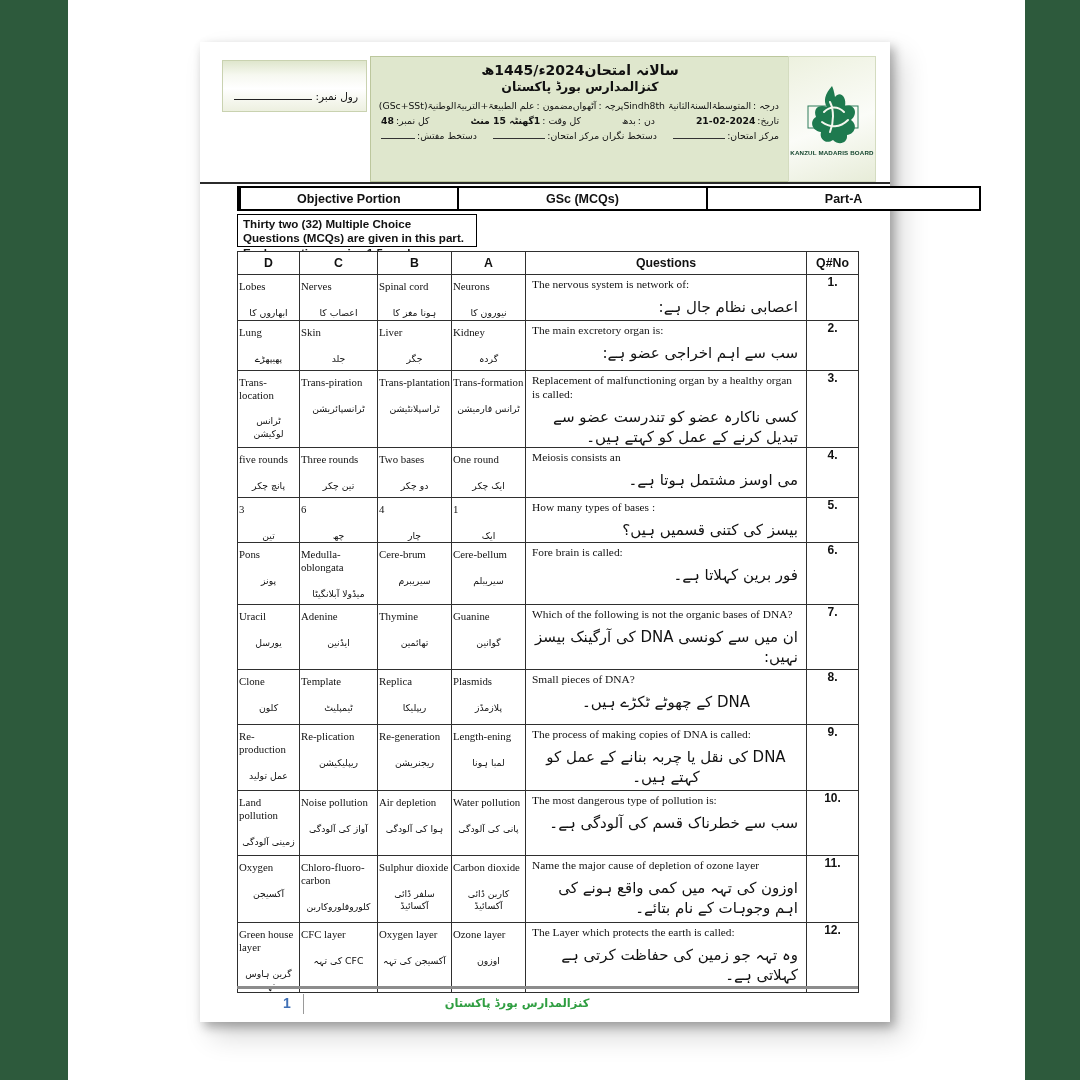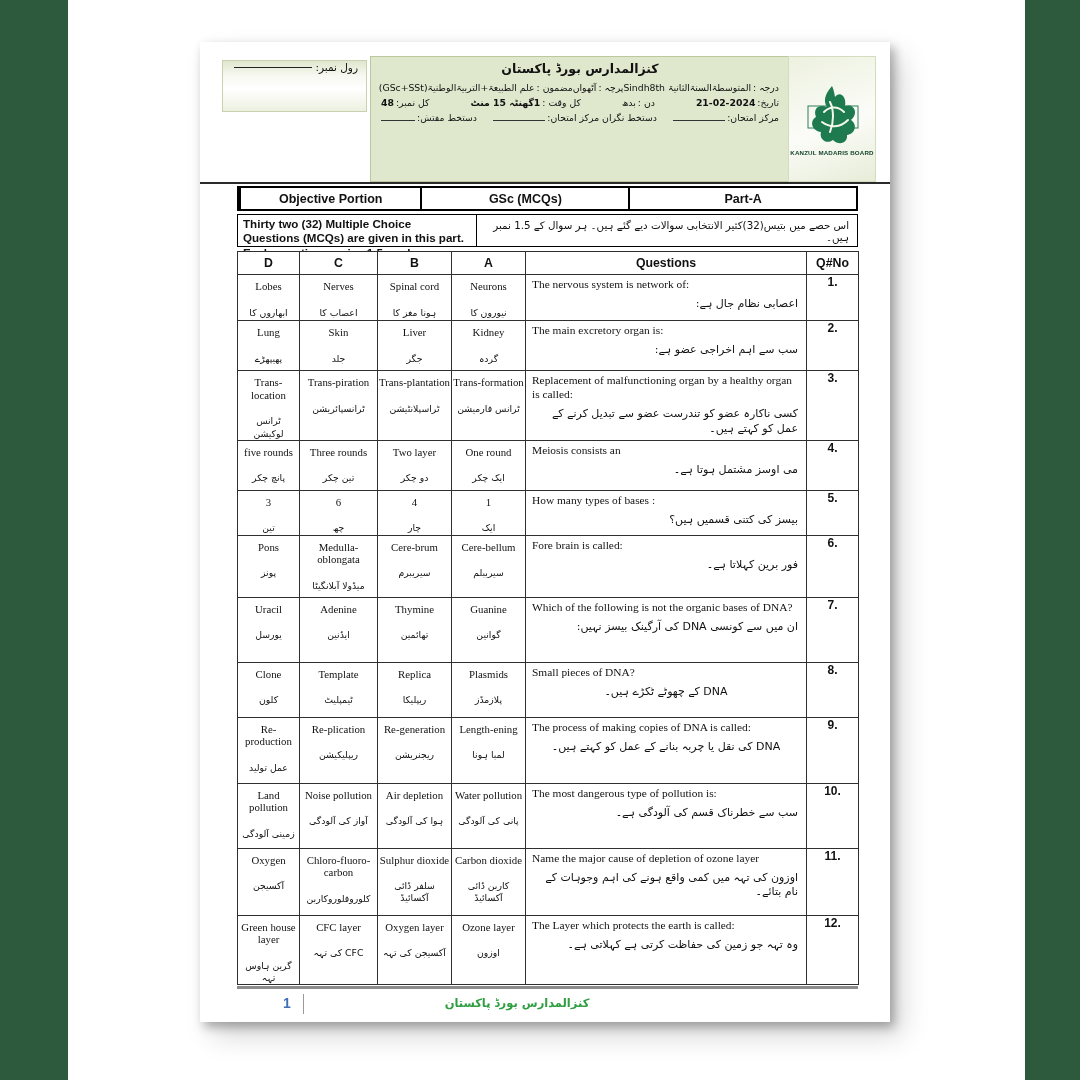--- a/index.html
+++ b/index.html
@@ -15,21 +15,21 @@
     position:absolute;left:200px;top:42px;width:690px;height:980px;background:#fff;
     box-shadow:4px 5px 10px rgba(0,0,0,.30), 12px 14px 26px rgba(0,0,0,.16);
   }
 
   
   .hdr{position:absolute;left:0;top:14px;width:100%;height:126px;}
   .hdr-left{position:absolute;left:22px;top:4px;width:145px;}
   .fbox{
     height:52px;border:1px solid #c9d2b0;margin-bottom:10px;box-sizing:border-box;
     background:linear-gradient(180deg,#dfe6cd 0%,#f6f8f0 28%,#ffffff 55%,#edf0e0 100%);
-    display:flex;direction:rtl;padding:0 8px 9px 8px;
+    display:flex;direction:rtl;align-items:flex-end;padding:0 8px 9px 8px;
   }
   .fbox .lbl{font-family:"DejaVu Sans", sans-serif;font-size:10.5px;white-space:nowrap;}
   .fbox .blank{flex:1;border-bottom:1px solid #222;margin:0 3px 2px 3px;height:6px;}
 
   .hdr-mid{
     position:absolute;left:170px;top:0;width:420px;height:126px;box-sizing:border-box;
     background:#dfe7cd;border:1px solid #bcc79d;padding:4px 10px 0 10px;direction:rtl;
   }
   .t1{text-align:center;font-family:"DejaVu Sans", sans-serif;font-weight:bold;font-size:14px;line-height:1.3;}
   .t2{text-align:center;font-family:"DejaVu Sans", sans-serif;font-weight:600;font-size:12.5px;line-height:1.35;}
@@ -46,21 +46,21 @@
     position:absolute;left:588px;top:0;width:88px;height:126px;box-sizing:border-box;
     background:linear-gradient(160deg,#edf1df 0%,#fbfcf8 55%,#e7ecd8 100%);
     border:1px solid #d4dcc0;display:flex;flex-direction:column;align-items:center;justify-content:center;
   }
   .logo-word{font-size:6.2px;font-weight:bold;color:#14452e;letter-spacing:.15px;margin-top:3px;text-align:center;}
 
   .hdr-rule{position:absolute;left:0;top:140px;width:100%;border-top:2px solid #2b2b2b;}
 
   
   .sec{
-    position:absolute;left:37px;top:144px;width:621px;height:25px;display:flex;
+    position:absolute;left:37px;top:144px;width:744px;height:25px;display:flex;
     box-sizing:border-box;border:2px solid #000;border-left-width:4px;background:#fff;
   }
   .sec>div{display:flex;align-items:center;justify-content:center;font-weight:bold;font-size:12.5px;box-sizing:border-box;}
   .sec .s1{width:29.5%;border-right:2px solid #000;}
   .sec .s2{width:33.8%;border-right:2px solid #000;}
   .sec .s3{flex:1;text-align:right;}
 
   .instr{position:absolute;left:37px;top:172px;width:621px;height:33px;display:flex;box-sizing:border-box;}
   .instr .en{
     width:240px;border:1.8px solid #000;box-sizing:border-box;background:#fff;
@@ -68,24 +68,24 @@
   }
   .instr .ur{
     flex:1;border:1.8px solid #000;border-left:none;box-sizing:border-box;direction:rtl;
     font-family:"DejaVu Sans", sans-serif;font-size:10.3px;display:flex;align-items:center;padding:0 8px;
   }
 
   
   table.mcq{position:absolute;left:37px;top:209px;width:621px;border-collapse:collapse;table-layout:fixed;background:#fff;}
   .mcq th,.mcq td{border:1px solid #2f2f2f;vertical-align:top;box-sizing:border-box;padding:0;}
   .mcq th{height:23px;font-size:12.3px;font-weight:bold;text-align:center;vertical-align:middle;}
-  .opt-en{font-family:"Liberation Serif", serif;font-size:10.8px;text-align:center;padding:5px 1px 0;line-height:1.18;}
+  .opt-en{font-family:"Liberation Serif", serif;font-size:10.8px;padding:5px 1px 0;line-height:1.18;}
   .opt-ur{font-family:"DejaVu Sans", sans-serif;font-size:9.3px;text-align:center;direction:rtl;margin-top:14px;padding:0 2px;line-height:1.3;}
   .q-en{font-family:"Liberation Serif", serif;font-size:11.4px;padding:3px 6px 0;line-height:1.22;}
-  .q-ur{font-family:"DejaVu Sans", sans-serif;font-size:11px;direction:rtl;text-align:right;padding:5px 8px 0;line-height:1.35;}
+  .q-ur{font-family:"DejaVu Sans", sans-serif;font-size:15px;direction:rtl;text-align:right;padding:5px 8px 0;line-height:1.35;}
   .q-ur.ltr-start{text-align:center;}
   .no-cell{text-align:center;font-weight:bold;font-size:12px;padding-top:4px;font-family:"Liberation Sans", sans-serif;}
 
   
   .foot-rule{position:absolute;left:37px;top:944px;width:621px;border-top:3px solid #8c8c8c;}
   .foot{position:absolute;left:37px;top:951px;width:621px;height:26px;}
   .pageno{position:absolute;left:46px;top:2px;color:#3f6fb5;font-weight:bold;font-size:14px;}
   .psep{position:absolute;left:66px;top:1px;height:20px;border-left:1.5px solid #9a9a9a;}
   .fboard{
     position:absolute;left:0;top:3px;width:560px;text-align:center;color:#2f9e41;
@@ -102,20 +102,21 @@
 
   <div class="hdr">
     <div class="hdr-left">
       <div class="fbox">
         <span class="lbl">رول نمبر:</span>
         <span class="blank"></span>
       </div>
     </div>
 
     <div class="hdr-mid">
+      <div class="t1">سالانہ امتحان2024ء/1445ھ</div>
       <div class="t2">کنزالمدارس بورڈ پاکستان</div>
       <div class="meta">
         <span class="seg">
             <span>درجہ :</span>
             <span>المتوسطۃالسنۃالثانیۃ Sindh8th</span>
           </span>
         <span class="seg">
             <span>پرچہ :</span>
             <span>آٹھواں</span>
           </span>
@@ -171,21 +172,20 @@
   <div class="hdr-rule"></div>
 
   <div class="sec">
     <div class="s1">Objective Portion</div>
     <div class="s2">GSc (MCQs)</div>
     <div class="s3">Part-A</div>
   </div>
 
   <div class="instr">
     <div class="en">Thirty two (32) Multiple Choice Questions (MCQs) are given in this part. Each question carries 1.5 marks.</div>
-    <div class="ur">اس حصے میں بتیس(32)کثیر الانتخابی سوالات دیے گئے ہیں۔ ہر سوال کے 1.5 نمبر ہیں۔</div>
   </div>
 
   <table class="mcq">
     <colgroup>
       <col style="width:62px">
         <col style="width:78px">
         <col style="width:74px">
       <col style="width:74px">
         <col style="width:281px">
         <col style="width:52px">
@@ -273,21 +273,21 @@
         <tr style="height: 50px;">
           <td>
             <div class="opt-en">five rounds</div>
             <div class="opt-ur">پانچ چکر</div>
           </td>
           <td>
             <div class="opt-en">Three rounds</div>
             <div class="opt-ur">تین چکر</div>
           </td>
           <td>
-            <div class="opt-en">Two layer</div>
+            <div class="opt-en">Two bases</div>
             <div class="opt-ur">دو چکر</div>
           </td>
           <td>
             <div class="opt-en">One round</div>
             <div class="opt-ur">ایک چکر</div>
           </td>
           <td>
             <div class="q-en">Meiosis consists an</div>
             <div class="q-ur">می اوسز مشتمل ہوتا ہے۔</div>
           </td>

